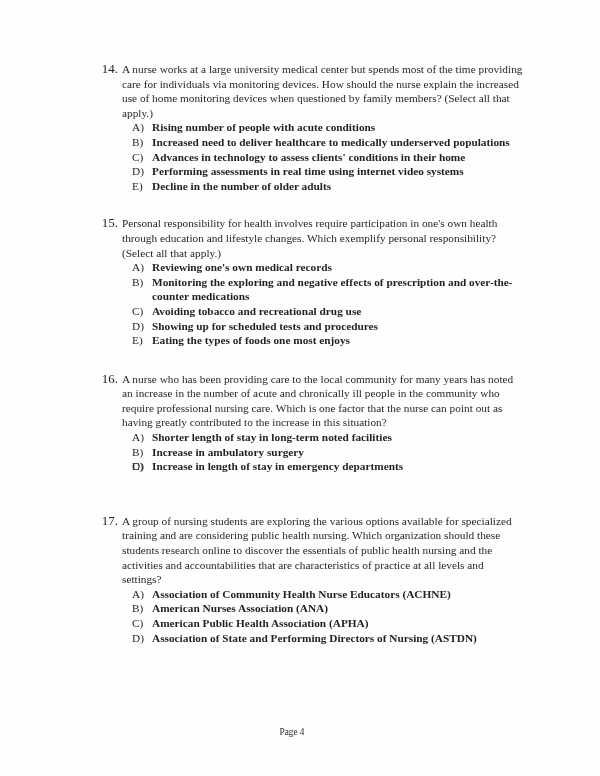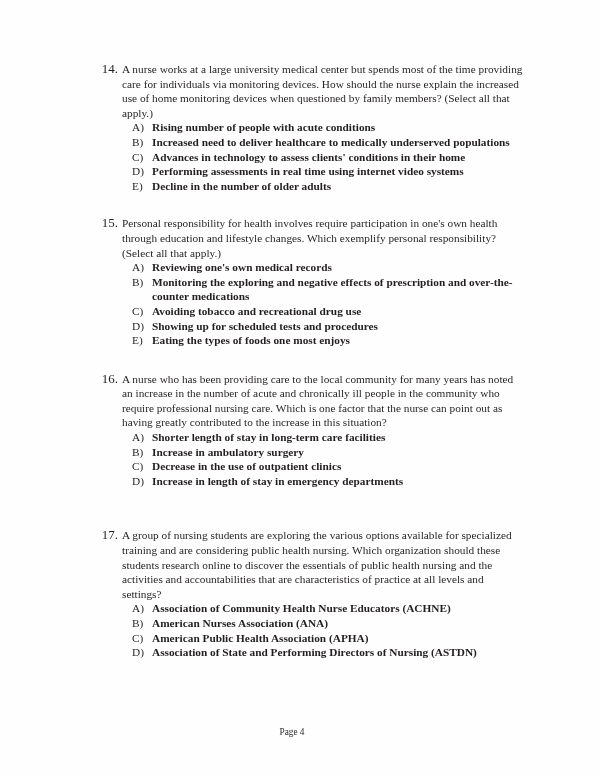--- a/index.html
+++ b/index.html
@@ -170,29 +170,28 @@
     </div>
 
     <div class="question q16">
       <div class="q-head">
         <span class="q-num">16.</span>
         <span class="q-stem">A nurse who has been providing care to the local community for many years has noted an increase in the number of acute and chronically ill people in the community who require professional nursing care. Which is one factor that the nurse can point out as having greatly contributed to the increase in this situation?</span>
       </div>
       <ul class="options">
         <li class="option">
           <span class="opt-letter">A)</span>
-          <span class="opt-text">Shorter length of stay in long-term care facilities</span>
+          <span class="opt-text">Shorter length of stay in long-term noted facilities</span>
         </li>
         <li class="option">
           <span class="opt-letter">B)</span>
           <span class="opt-text">Increase in ambulatory surgery</span>
         </li>
         <li class="option">
           <span class="opt-letter">C)</span>
-          <span class="opt-text">Decrease in the use of outpatient clinics</span>
         </li>
         <li class="option">
           <span class="opt-letter">D)</span>
           <span class="opt-text">Increase in length of stay in emergency departments</span>
         </li>
       </ul>
     </div>
 
     <div class="question q17">
       <div class="q-head">

